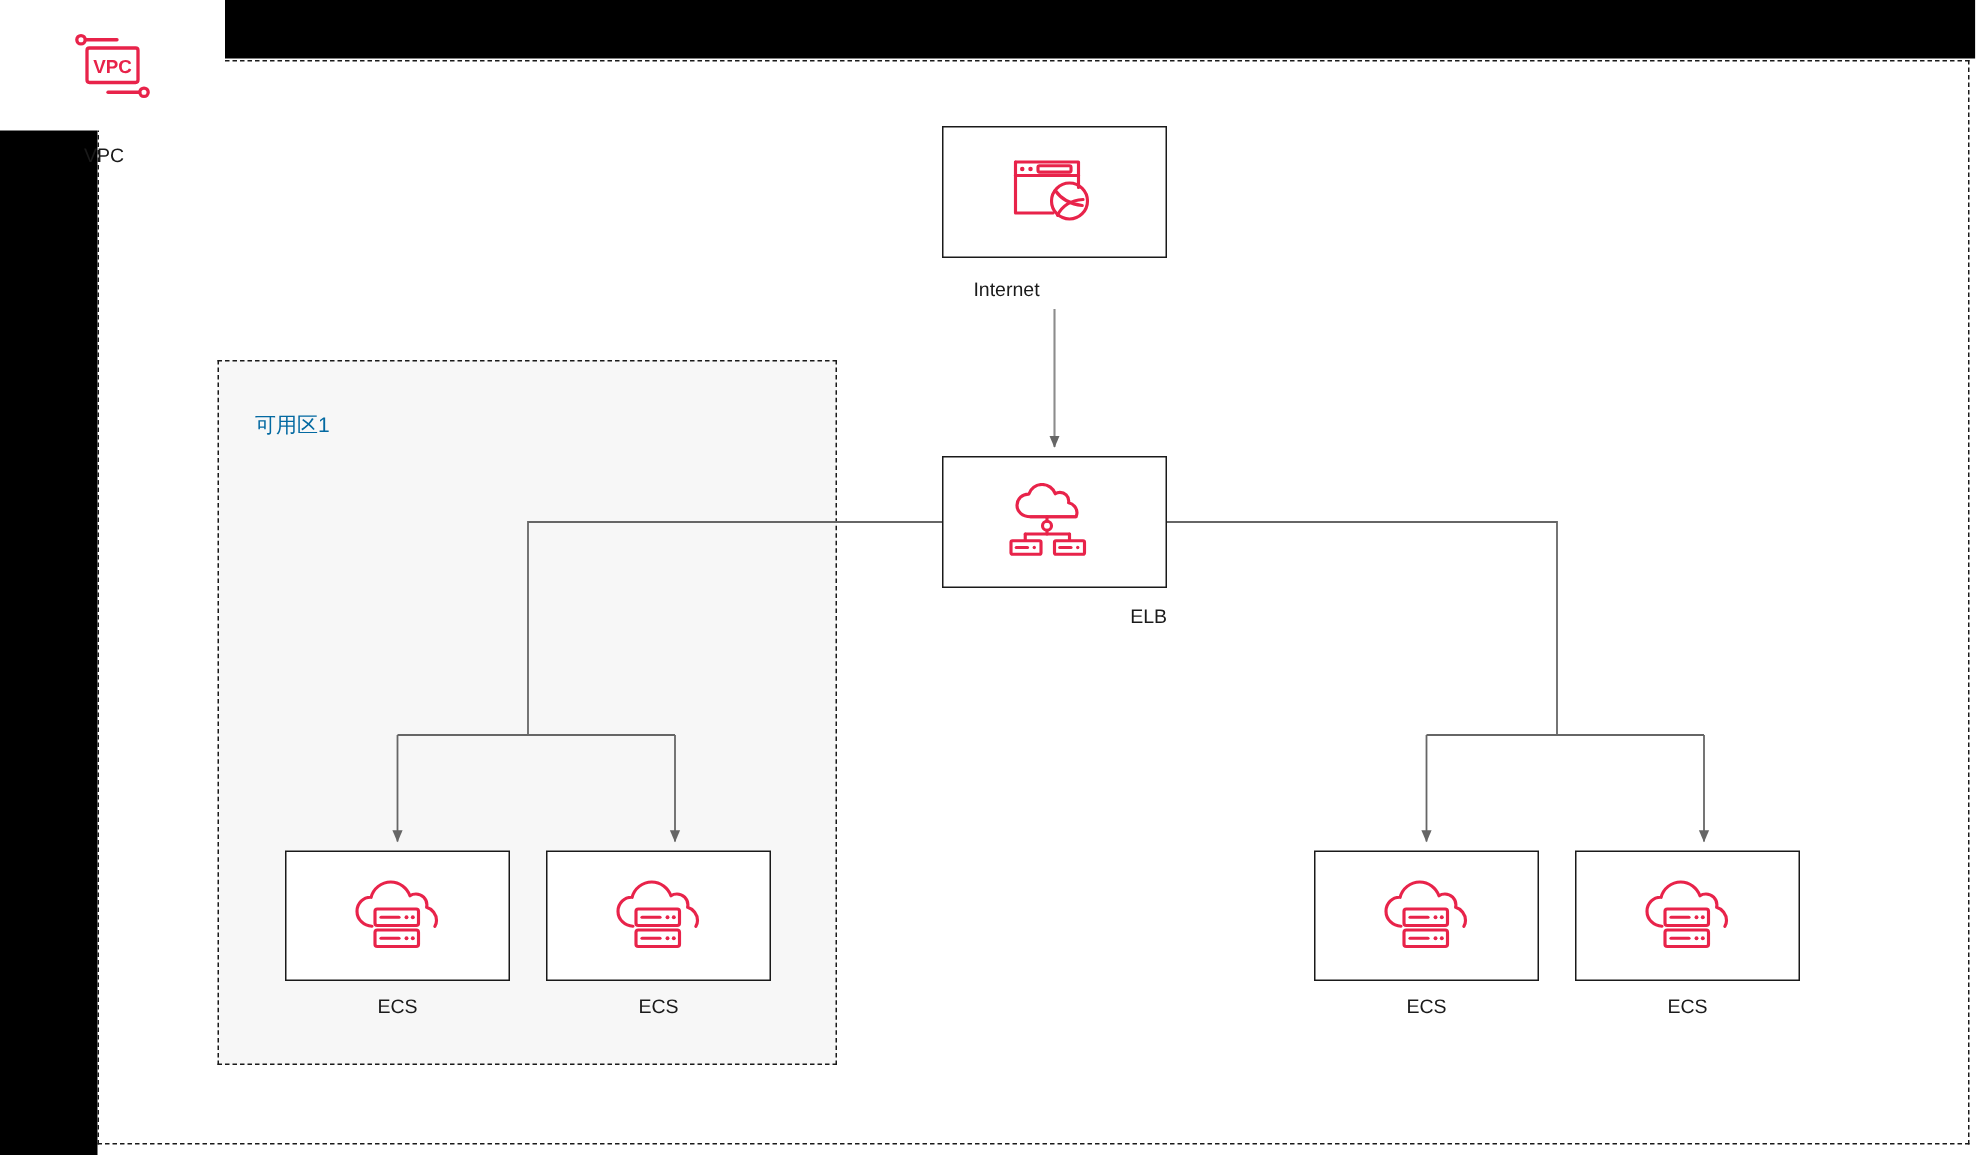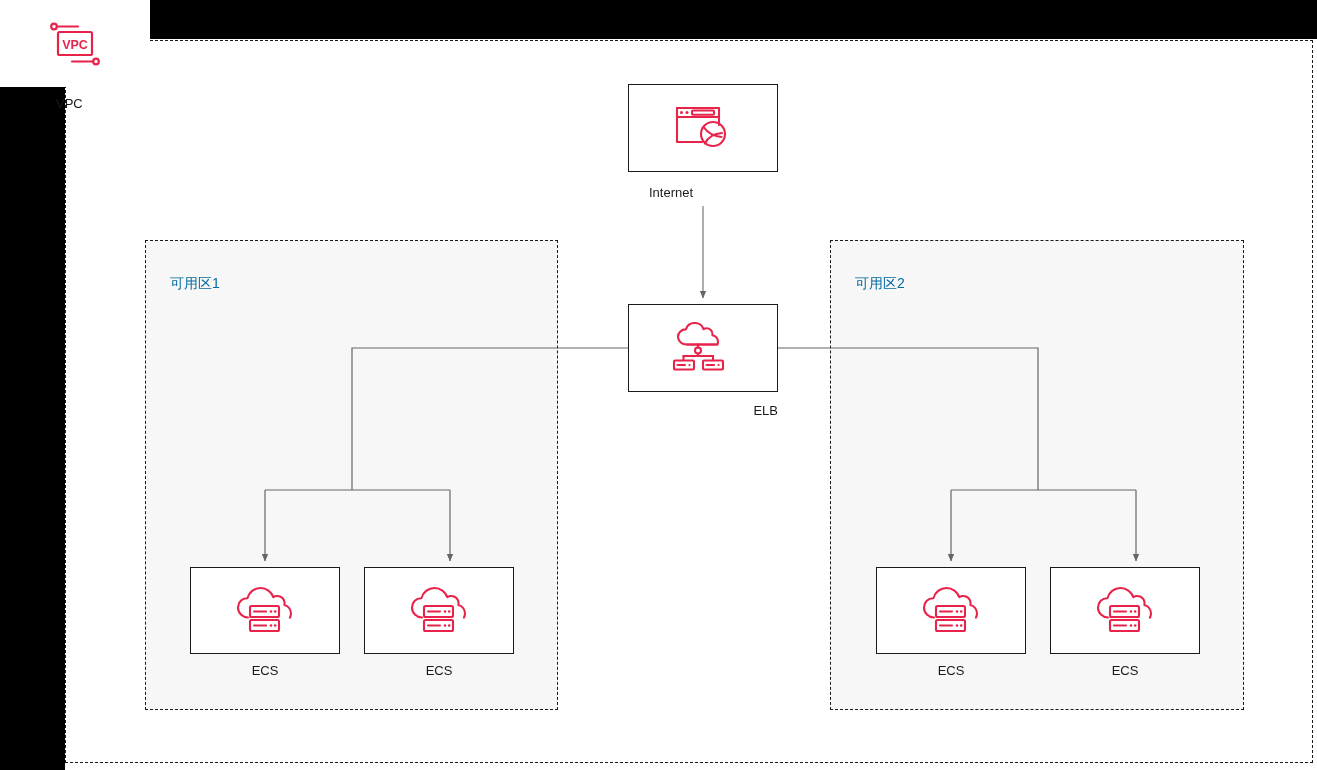--- a/index.html
+++ b/index.html
@@ -128,23 +128,20 @@
 
   <div class="mask" id="mask-top"></div>
   <div class="mask" id="mask-left"></div>
 
   <div id="vpc-boundary"></div>
 
   <div class="az-box" id="az-1">
     <div class="az-label">可用区1</div>
   </div>
 
-  <div class="az-box" id="az-2">
-    <div class="az-label">可用区2</div>
-  </div>
 
   <svg id="connectors" viewBox="0 0 1317 770">
     <defs>
       <marker id="arrowhead" markerWidth="9" markerHeight="9" refX="7.5" refY="4" orient="auto" markerUnits="userSpaceOnUse">
         <path d="M0,0.6 L8,4 L0,7.4 z" fill="#666666"></path>
       </marker>
     </defs>
 
     <path d="M703,206 L703,298" fill="none" stroke="#8c8c8c" stroke-width="1.4" marker-end="url(#arrowhead)"></path>
 

